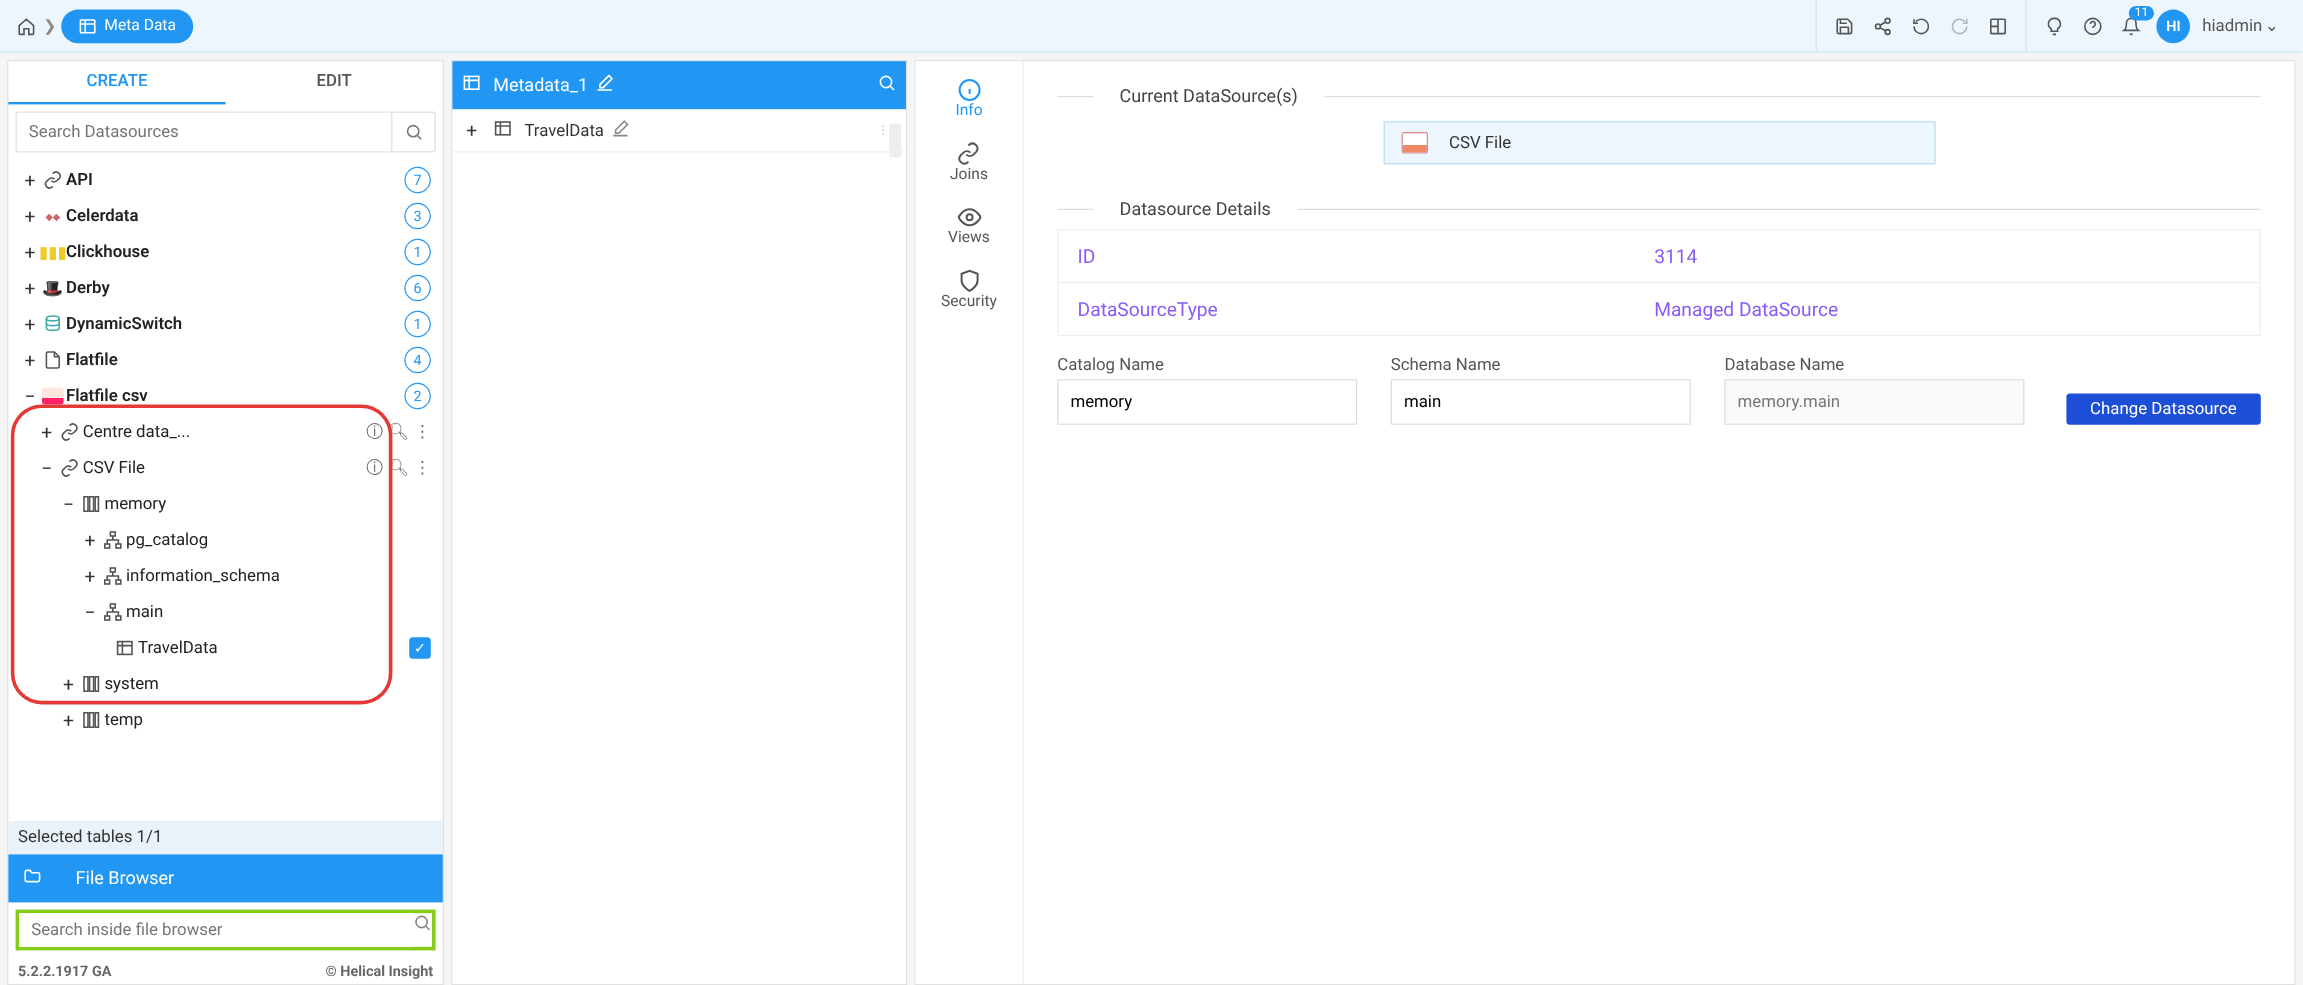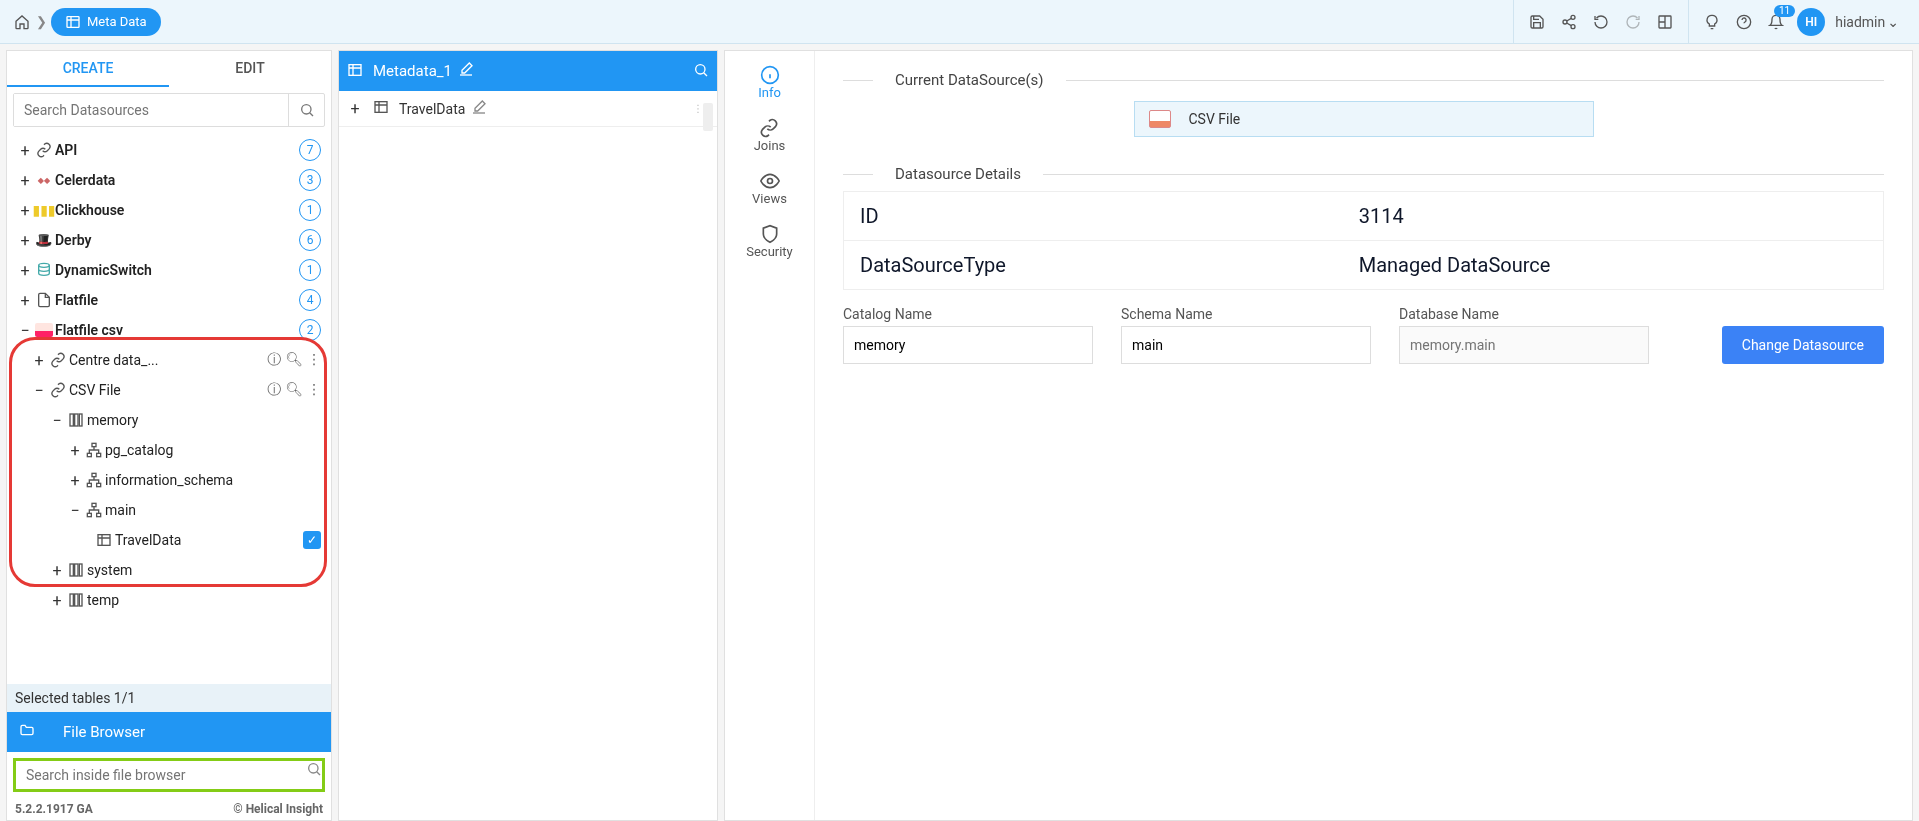--- a/index.html
+++ b/index.html
@@ -16,21 +16,21 @@
 .topbar-group { display:flex; align-items:center; gap:10px; padding:0 12px; height:100%; border-left:1px solid #d0e4f0; }
 .tb-icon { width:22px; height:22px; display:inline-flex; align-items:center; justify-content:center; color:#555; cursor:pointer; }
 .tb-bell { position:relative; }
 .tb-badge { position:absolute; top:-6px; right:-8px; background:#2196f3; color:#fff; font-size:10px; border-radius:8px; padding:1px 5px; line-height:1; }
 .avatar { width:28px; height:28px; border-radius:50%; background:#2196f3; color:#fff; display:inline-flex; align-items:center; justify-content:center; font-size:12px; font-weight:600; }
 .user-name { color:#555; font-size:14px; display:inline-flex; align-items:center; gap:2px; }
 
 
 .main { display:flex; height:calc(100% - 44px); }
 .col { background:#fff; margin:6px 0 0 6px; border:1px solid #e0e0e0; display:flex; flex-direction:column; }
-.col-left { width:326px; }
+.col-left { width:364px; }
 .col-mid { width:380px; position:relative; }
 .col-right { flex:1; margin-right:6px; flex-direction:row; }
 
 
 .tabs { display:flex; height:36px; }
 .tab { flex:1; display:flex; align-items:center; justify-content:center; font-size:14px; font-weight:500; cursor:pointer; border-bottom:2px solid transparent; }
 .tab.active { color:#2196f3; border-bottom-color:#2196f3; }
 .tab:not(.active) { color:#555; }
 .searchbar { display:flex; border:1px solid #ddd; margin:6px; height:34px; border-radius:2px; }
 .searchbar input { flex:1; border:none; outline:none; padding:0 10px; font-size:14px; color:#888; }
@@ -68,28 +68,28 @@
 .side-nav { width:90px; background:#fff; border-right:1px solid #eee; display:flex; flex-direction:column; align-items:center; padding-top:14px; gap:18px; }
 .sn-item { display:flex; flex-direction:column; align-items:center; gap:0; color:#555; cursor:pointer; font-size:13px; }
 .sn-item.active { color:#2196f3; }
 .detail { flex:1; padding:20px 28px; overflow:auto; }
 .section-title { font-size:15px; color:#444; padding:0 8px; }
 .section-line { display:flex; align-items:center; gap:14px; margin-bottom:8px; }
 .section-line .line { flex:1; height:1px; background:#ddd; }
 .csv-card { width:460px; margin:12px auto 28px; background:#ecf6fc; border:1px solid #b8ddf2; height:36px; display:flex; align-items:center; gap:18px; padding:0 14px; }
 .csv-card .ficon { width:22px; height:18px; background:linear-gradient(#fff 60%,#e86 60%); border:1px solid #d88; border-radius:2px; }
 .details-table { width:100%; border:1px solid #eee; border-collapse:collapse; margin-top:4px; }
-.details-table td { padding:12px 16px; font-size:20px; color:#0f172a; border-bottom:1px solid #eee; }
+.details-table td { padding:12px 16px; font-size:16px; color:#8b5cf6; border-bottom:1px solid #eee; }
 .details-table td:first-child { width:48%; }
 .form-row { display:flex; gap:28px; margin-top:16px; align-items:flex-end; }
 .form-field { display:flex; flex-direction:column; gap:4px; }
 .form-field label { font-size:14px; color:#555; }
 .form-field input { height:38px; width:250px; border:1px solid #ddd; padding:0 10px; font-size:14px; outline:none; }
 .form-field input[disabled] { background:#fafafa; color:#aaa; }
-.btn-primary { background:#3b82f6; color:#fff; border:none; height:38px; padding:0 20px; font-size:14px; border-radius:3px; cursor:pointer; margin-left:auto; }
+.btn-primary { background:#1d4ed8; color:#fff; border:none; height:26px; padding:0 20px; font-size:14px; border-radius:3px; cursor:pointer; margin-left:auto; }
 
 
 .svg { width:16px; height:16px; }
 </style>
 </head>
 <body>
 
 <div class="topbar">
   <div class="breadcrumb">
     <span class="bc-home">

